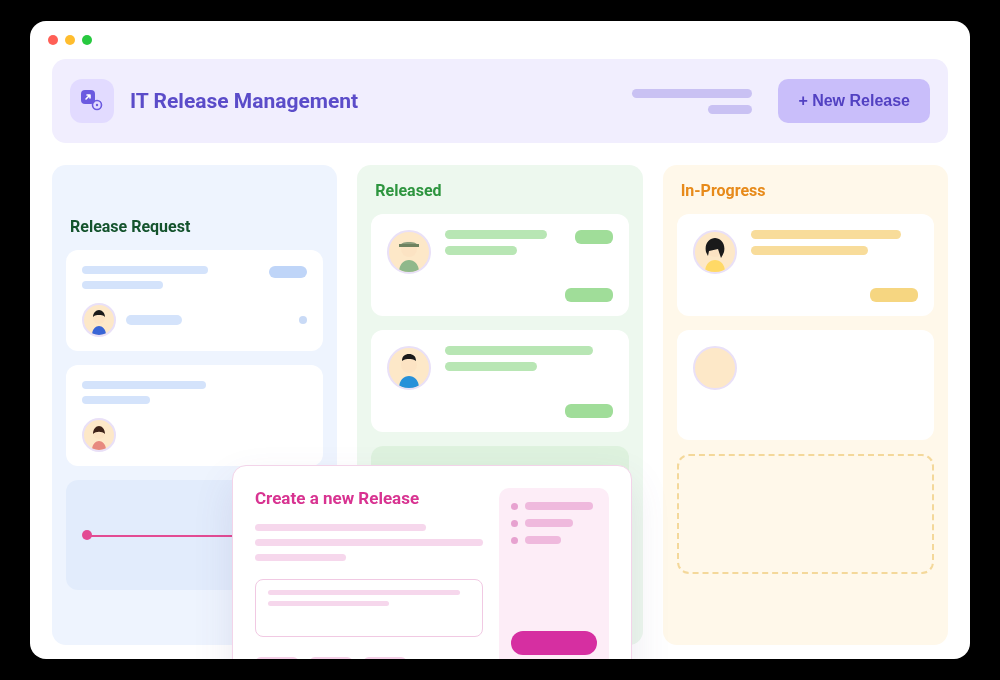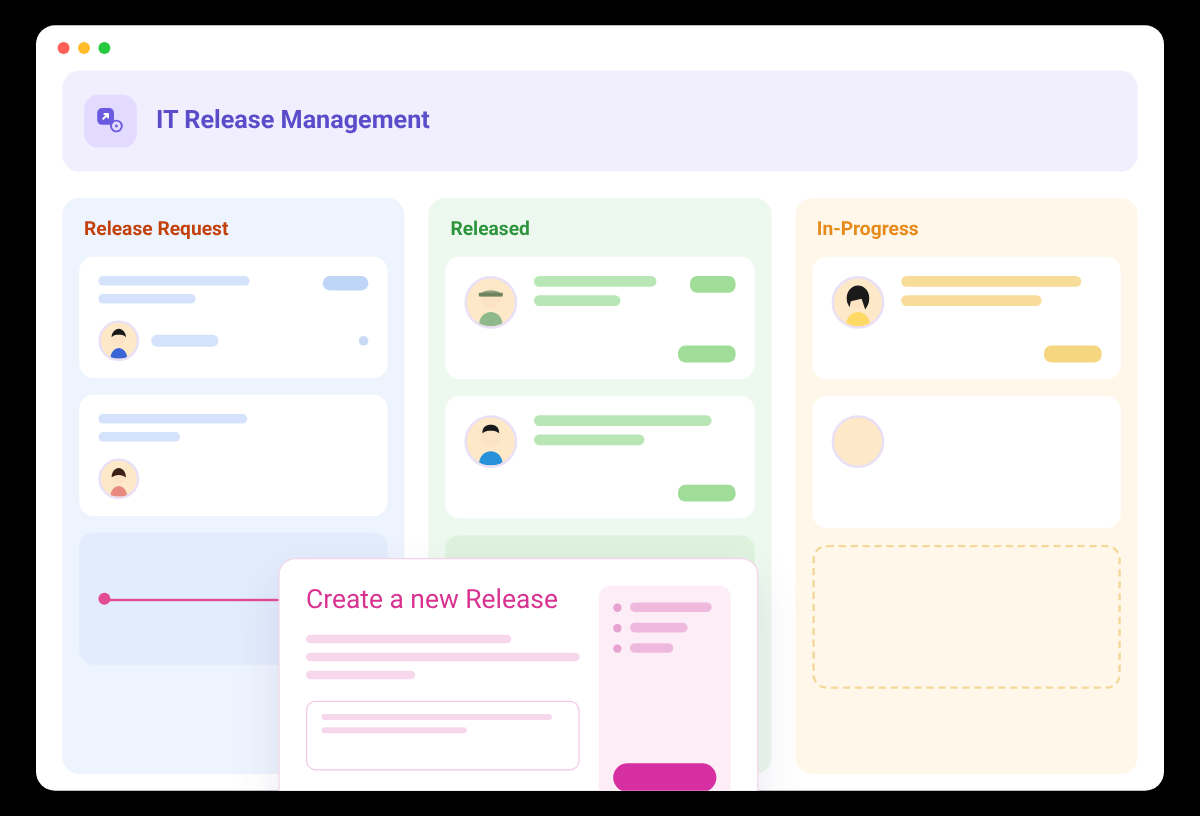--- a/index.html
+++ b/index.html
@@ -71,21 +71,21 @@
 .col {
   flex: 1;
   border-radius: 14px;
   padding: 16px 14px;
   min-height: 480px;
 }
 .col.blue { background: #eef4fe; }
 .col.orange { background: #fff8ea; }
 .col.green { background: #edf8ee; }
 .col-title { font-weight: 700; font-size: 16px; margin-bottom: 14px; margin-left: 4px; }
-.col.blue .col-title { color: #c2410c; }
+.col.blue .col-title { color: #14532d; margin-top: 36px; }
 .col.orange .col-title { color: #e78a1a; }
 .col.green .col-title { color: #2e953f; }
 .card {
   background: #fff;
   border-radius: 12px;
   padding: 16px 16px 14px 16px;
   margin-bottom: 14px;
   position: relative;
 }
 .card-top { display: flex; justify-content: space-between; align-items: flex-start; gap: 8px; }
@@ -124,21 +124,21 @@
   width: 400px;
   background: #fff;
   border: 1px solid #f3d4e9;
   border-radius: 14px;
   padding: 22px;
   box-shadow: 0 18px 40px rgba(90,70,130,0.12);
   display: flex;
   gap: 16px;
 }
 .modal-main { flex: 1; }
-.modal-title { color: #d83391; font-weight: 400; font-size: 22px; margin-bottom: 16px; }
+.modal-title { color: #d83391; font-weight: 700; font-size: 17px; margin-bottom: 16px; }
 .modal-lines { display: flex; flex-direction: column; gap: 8px; margin-bottom: 18px; }
 .mbar { height: 7px; border-radius: 4px; background: #f6d7ec; }
 .modal-input {
   border: 1px solid #f1c9e3;
   border-radius: 8px;
   padding: 10px 12px;
   height: 58px;
 }
 .modal-input-line { height: 5px; border-radius: 3px; background: #f6d7ec; margin-bottom: 6px; }
 .modal-actions { display: flex; gap: 10px; margin-top: 20px; }
@@ -171,20 +171,27 @@
     <div class="header-left">
       <div class="app-icon">
         <svg width="26" height="26" viewBox="0 0 26 26">
           <rect x="2" y="2" width="14" height="14" rx="4" fill="#6b5ae0"></rect>
           <path d="M7 11 L11 7 M11 7 h-3 M11 7 v3" stroke="#fff" stroke-width="1.6" stroke-linecap="round" fill="none"></path>
           <circle cx="18" cy="17" r="4.5" fill="none" stroke="#6b5ae0" stroke-width="1.6"></circle>
           <circle cx="18" cy="17" r="1.2" fill="#6b5ae0"></circle>
         </svg>
       </div>
       <div class="page-title">IT Release Management</div>
+    </div>
+    <div class="header-right">
+      <div class="header-lines">
+        <div class="hline l1"></div>
+        <div class="hline l2"></div>
+      </div>
+      <button class="new-btn">+ New Release</button>
     </div>
   </div>
 
   <div class="board">
 
     <div class="col blue">
       <div class="col-title">Release Request</div>
 
       <div class="card">
         <div class="card-top">

